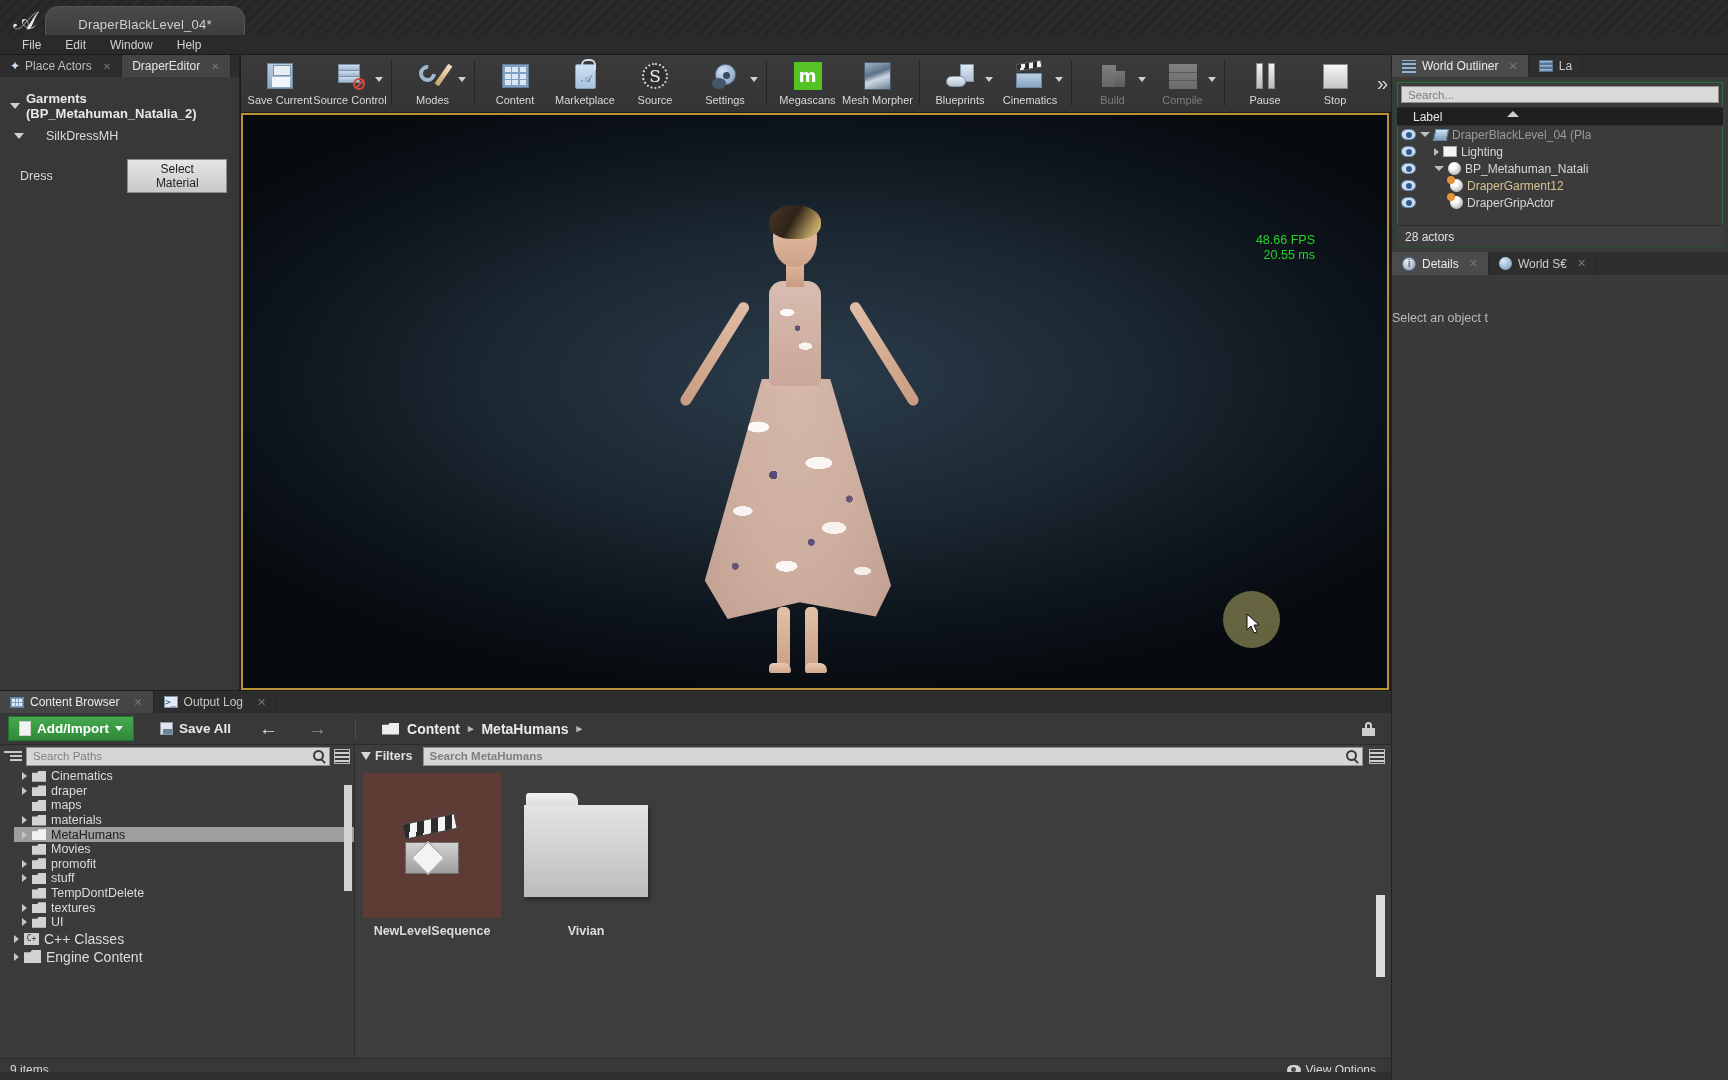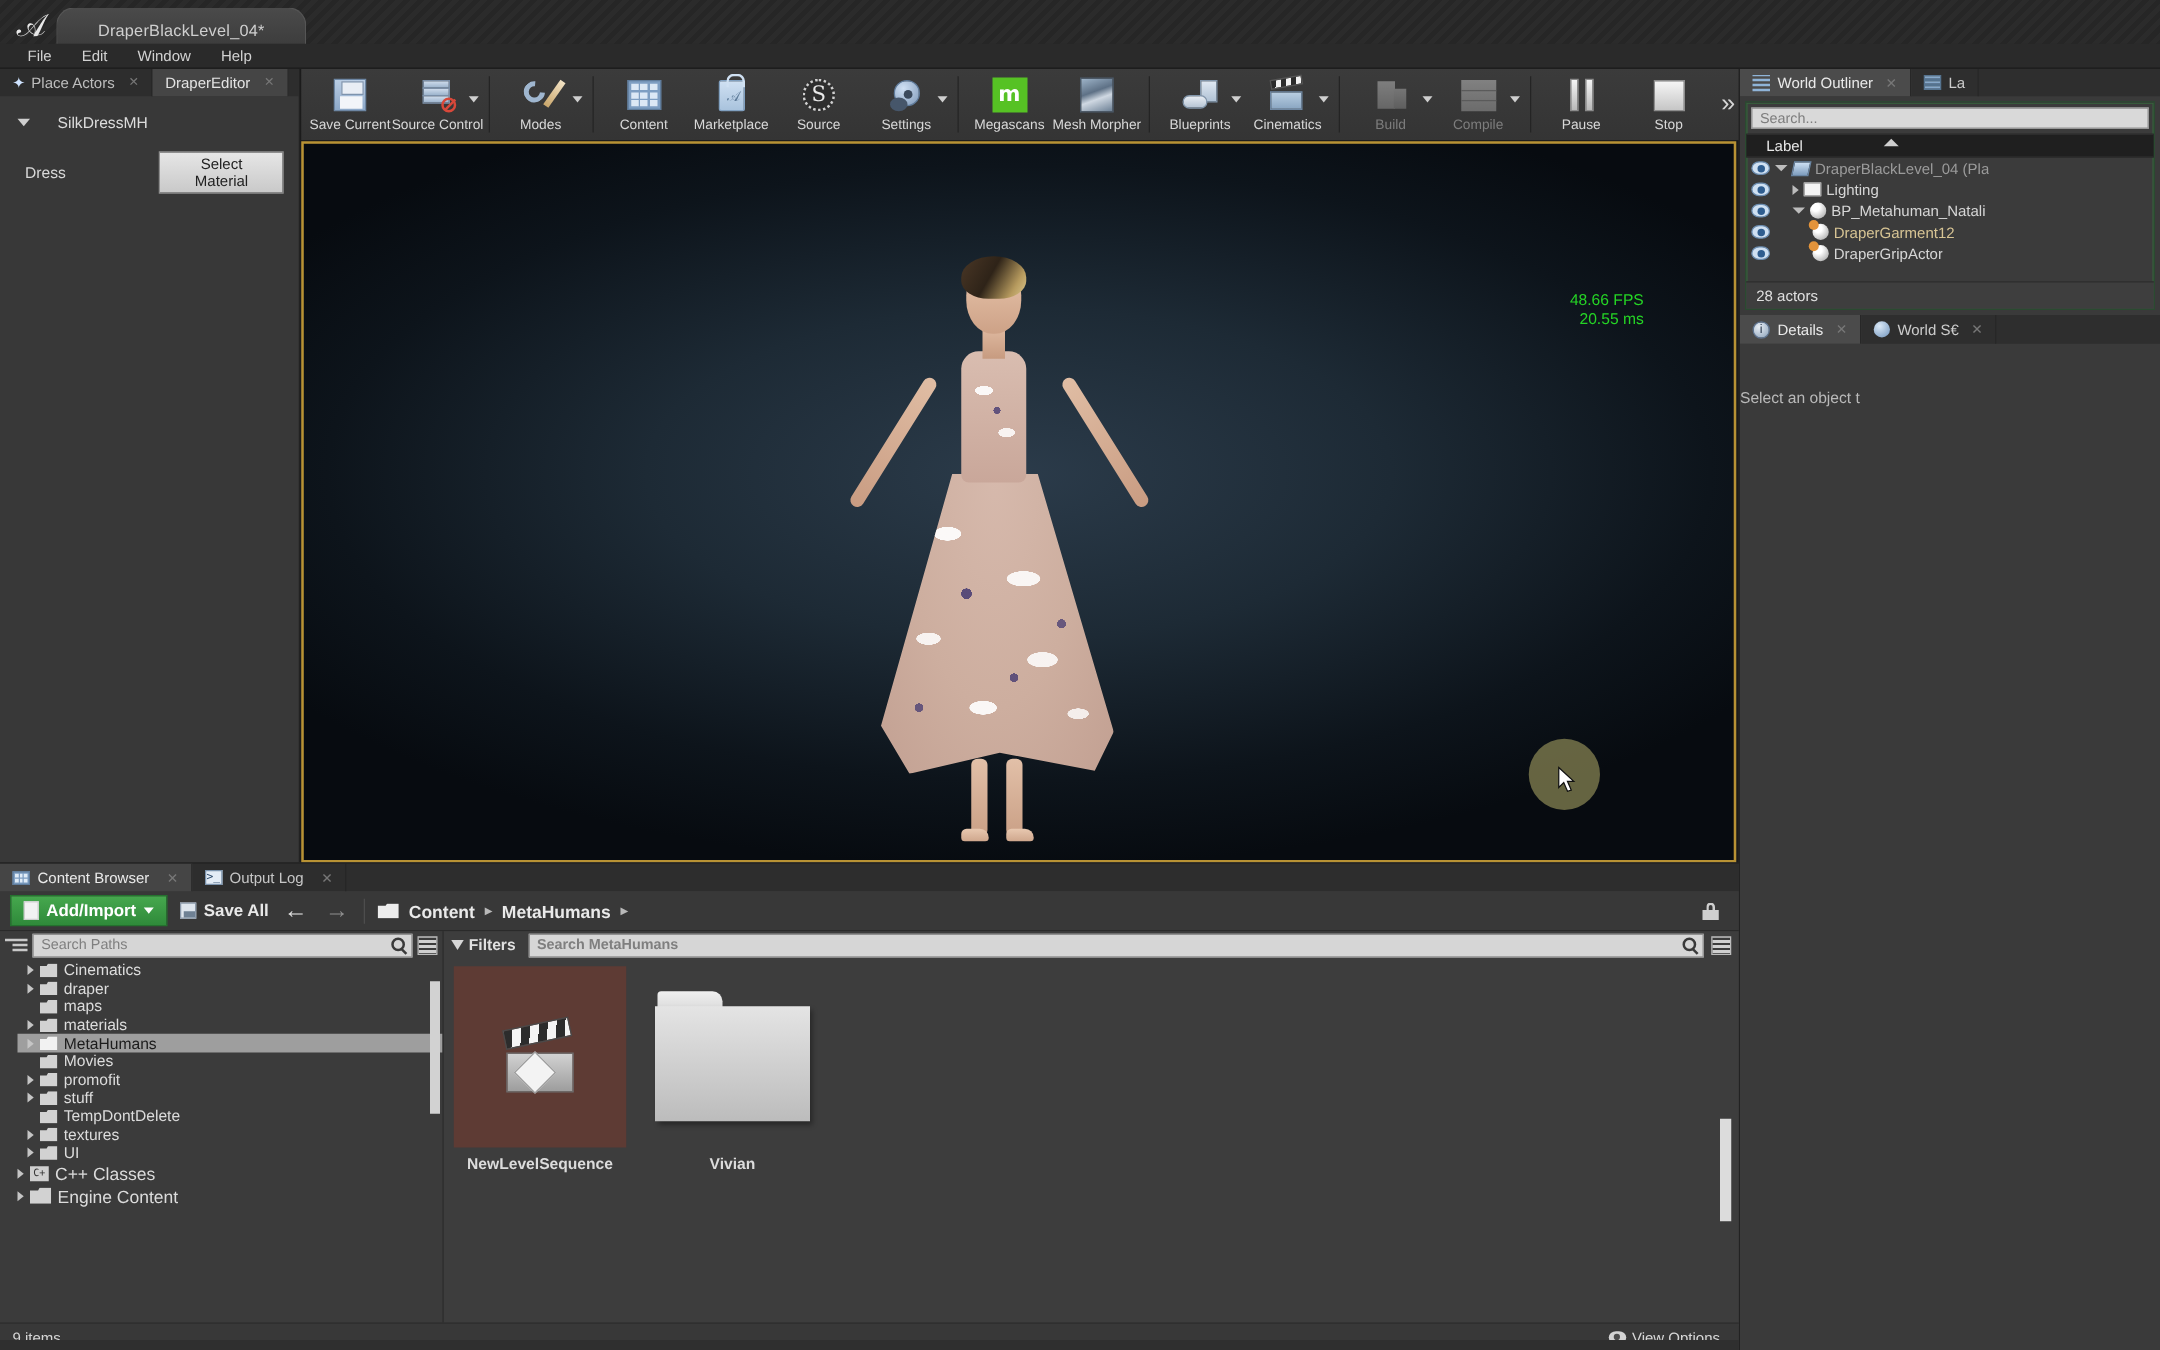--- a/index.html
+++ b/index.html
@@ -329,21 +329,21 @@
   .cb-tab { display:flex; align-items:center; gap:6px; padding:0 10px;
     font-size:12px; color:#c6c6c6; border-right:1px solid #262626; }
   .cb-tab.active { background:#454545; color:#eaeaea; }
   .cb-tab .x { color:#777; font-size:11px; margin-left:8px; }
   .ic-cb { width:14px;height:11px; background:#7e9ec2; border:1px solid #5f7c9c;
     display:grid; grid-template-columns:repeat(3,1fr); grid-template-rows:repeat(2,1fr); gap:1px; padding:1px; flex:none;}
   .ic-cb b { background:#e0ecf7; display:block; }
   .ic-log { width:14px;height:12px; background:#e3ecf6; border:1px solid #7b93ad;
     color:#2c4a6b; font-size:9px; display:flex;align-items:center;justify-content:center; flex:none;
     font-family:"DejaVu Sans Mono", monospace;}
-  .cb-toolbar { height:32px; display:flex; align-items:center; gap:10px; padding:0 8px;
+  .cb-toolbar { height:32px; display:flex; align-items:center; gap:26px; padding:0 8px;
     background:#383838; border-bottom:1px solid #2a2a2a; }
   .add-btn {
     background:linear-gradient(#46a84e,#2f8a3a); border:1px solid #24722e;
     color:#fff; font-size:13.5px; font-weight:bold;
     display:flex; align-items:center; gap:6px; padding:4px 10px; height:25px;
   }
   .add-btn .pg { width:12px;height:15px; background:#f2f2f2; border:1px solid #cfcfcf; display:block; }
   .add-btn .cv { width:0;height:0;border-left:4px solid transparent;border-right:4px solid transparent;
     border-top:5px solid #fff; }
   .saveall { display:flex; align-items:center; gap:6px; font-size:13.5px; font-weight:bold; color:#e8e8e8; }
@@ -456,20 +456,24 @@
         <span class="leaf-ico">✦</span>
         <span>Place Actors</span>
         <span class="x">✕</span>
       </div>
       <div class="lp-tab active">
         <span>DraperEditor</span>
         <span class="x">✕</span>
       </div>
     </div>
     <div class="lp-body">
+      <div class="sec-row">
+        <span class="tri down"></span>
+        <span>Garments  (BP_Metahuman_Natalia_2)</span>
+      </div>
       <div class="sub-row">
         <span class="tri down"></span>
         <span>SilkDressMH</span>
       </div>
       <div class="mat-row">
         <div class="mat-label">Dress</div>
         <div class="mat-btn">Select Material</div>
       </div>
     </div>
   </div>

